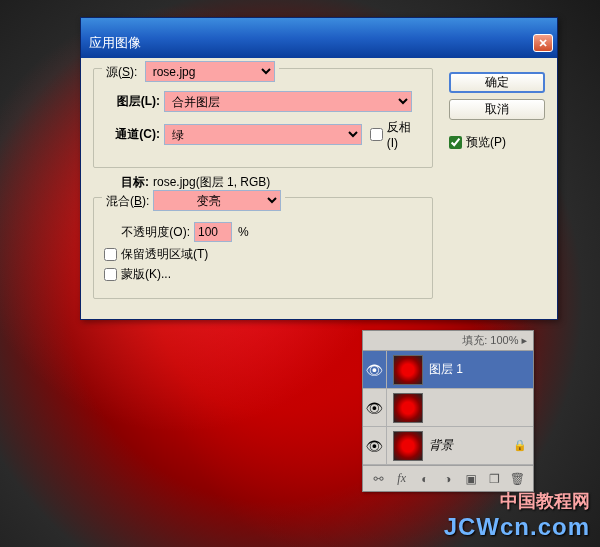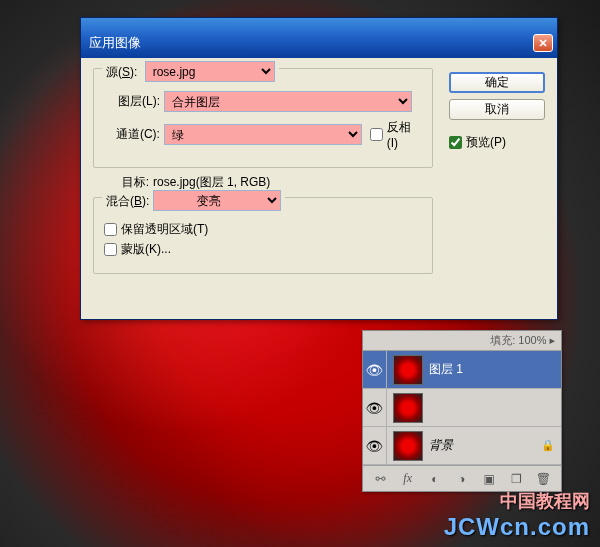--- a/index.html
+++ b/index.html
@@ -59,21 +59,21 @@
   margin-bottom: 6px;
   width: 340px;
 }
 .fieldset .legend {
   position: absolute; top: -8px; left: 8px;
   background: #ece9d8;
   padding: 0 4px;
 }
 .row { display: flex; align-items: center; margin: 4px 0; }
 .row label { text-align: right; display: inline-block; }
-.lbl-sub { width: 56px; margin-right: 4px; }
+.lbl-sub { width: 56px; margin-right: 4px; font-weight: bold; }
 select, input[type=text] {
   border: 1px solid #9db4d1;
   background: #fca5a5;
   font-size: 12px;
   height: 20px;
   padding: 1px 3px;
 }
 select { height: 21px; }
 .sel-source { width: 130px; margin-left: 4px; }
 .sel-layer { width: 248px; }
@@ -96,21 +96,21 @@
   background: linear-gradient(to bottom, #fff, #efece0);
   cursor: pointer;
   font-size: 12px;
 }
 .winbtn.default { border: 2px solid #4a7fd6; }
 .preview-chk { margin-top: 8px; display: flex; align-items: center; }
 .preview-chk input { accent-color: #2a7a2a; }
 
 .layers-panel {
   position: absolute; left: 362px; top: 330px;
-  width: 200px;
+  width: 172px;
   background: #d6d3ce;
   border: 1px solid #8a8a8a;
   box-shadow: 1px 1px 3px rgba(0,0,0,0.4);
 }
 .panel-top {
   height: 20px; border-bottom: 1px solid #a0a0a0;
   display:flex; align-items:center; padding:0 6px;
   color:#555; font-size:11px;
 }
 .layer-list { background: #d6d3ce; }
@@ -193,20 +193,25 @@
     </div>
 
     <div class="fieldset" style="padding-bottom:12px">
       <div class="legend">
         <span>混合(</span><u>B</u><span>):</span>
         <select class="sel-blend">
           <option>变亮</option>
         </select>
       </div>
       <div style="height:12px"></div>
+      <div class="row">
+        <label style="width:86px;text-align:right;margin-right:4px">不透明度(O):</label>
+        <input type="text" class="inp-opacity" value="100" style="">
+        <span style="margin-left:6px">%</span>
+      </div>
       <div class="chk-row">
         <input type="checkbox" style="">
         <span>保留透明区域(T)</span>
       </div>
       <div class="chk-row">
         <input type="checkbox" style="">
         <span>蒙版(K)...</span>
       </div>
     </div>
 

